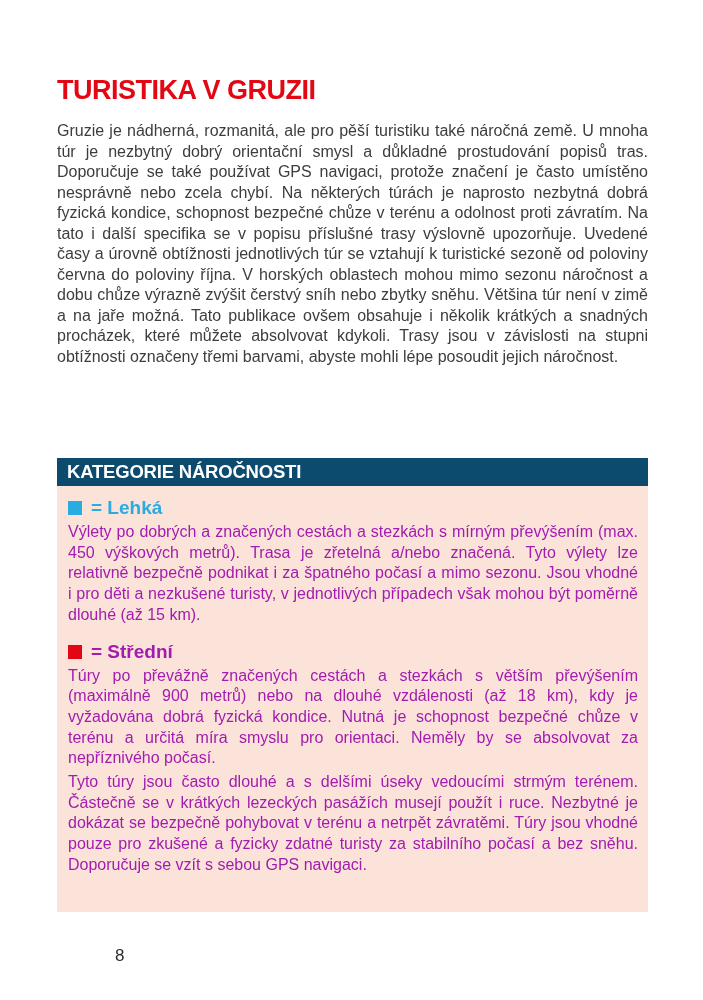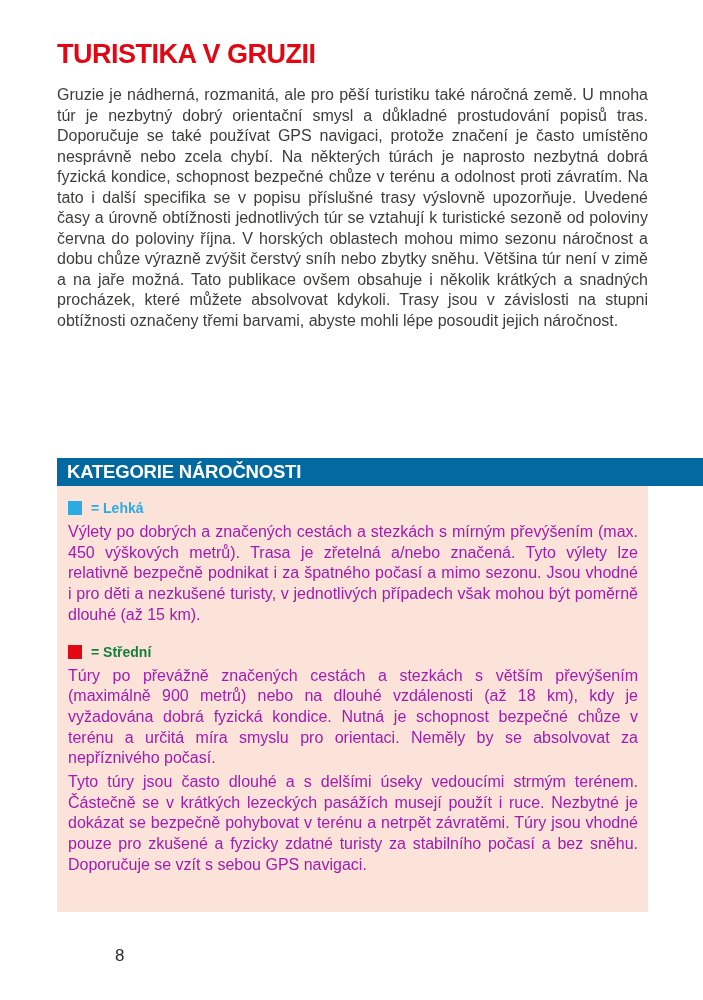--- a/index.html
+++ b/index.html
@@ -13,21 +13,21 @@
     overflow: hidden;
   }
   .page {
     position: absolute;
     left: 57px;
     top: 0;
     width: 591px;
     height: 1000px;
   }
   .page-title {
-    margin-top: 40px;
+    margin-top: 76px;
     font-size: 27px;
     font-weight: 800;
     letter-spacing: -0.5px;
     color: #e30613;
     line-height: 1.05;
   }
   .intro-heading {
     margin-top: 21px;
     font-size: 18px;
     font-weight: bold;
@@ -38,57 +38,57 @@
     margin-top: 17px;
     font-size: 16px;
     line-height: 20.5px;
     text-align: justify;
     color: #3d3d3b;
   }
   .category-banner {
     position: absolute;
     left: 0;
     top: 458px;
-    width: 647px;
+    width: 591px;
     height: 28px;
-    background: #0369a1;
+    background: #0c4a6e;
     color: #ffffff;
     font-size: 18.5px;
     font-weight: 800;
     letter-spacing: -0.2px;
     line-height: 28px;
     padding-left: 10px;
   }
   .categories-panel {
     position: absolute;
     left: 0;
     top: 486px;
     width: 591px;
     min-height: 426px;
     background: #fbe3d9;
     padding: 9px 10px 12px 11px;
   }
   .category-heading {
     display: flex;
     align-items: center;
     margin-top: 15px;
-    font-size: 14px;
+    font-size: 19px;
     font-weight: bold;
     line-height: 22px;
   }
   .category-heading.first { margin-top: 2px; }
   .category-swatch {
     display: inline-block;
     width: 14px;
     height: 14px;
     margin-right: 9px;
     flex: 0 0 auto;
   }
   .cat-0 .category-label { color: #2aabe2; }
-  .cat-1 .category-label { color: #15803d; }
+  .cat-1 .category-label { color: #a21caf; }
   .cat-2 .category-label { color: #1d1d1b; }
   .category-body {
     margin-top: 3px;
     font-size: 16px;
     line-height: 20.7px;
     text-align: justify;
     color: #a21caf;
   }
   .page-number {
     position: absolute;

